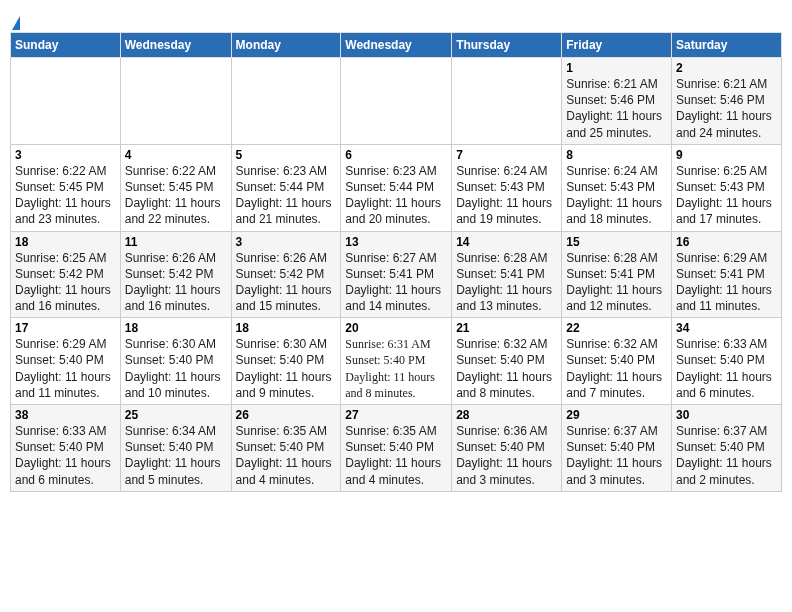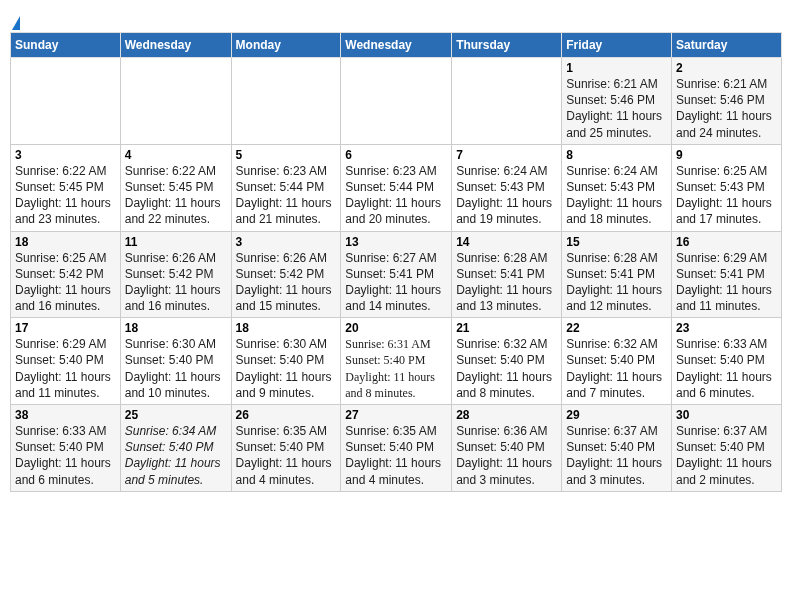--- a/index.html
+++ b/index.html
@@ -195,29 +195,29 @@
 Daylight: 11 hours and 9 minutes.</span></td>
         <td><span class="day-num">20</span><span class="day-info" style="white-space: pre-line; font-family: Liberation Serif, serif;">Sunrise: 6:31 AM
 Sunset: 5:40 PM
 Daylight: 11 hours and 8 minutes.</span></td>
         <td><span class="day-num">21</span><span class="day-info" style="white-space: pre-line;">Sunrise: 6:32 AM
 Sunset: 5:40 PM
 Daylight: 11 hours and 8 minutes.</span></td>
         <td><span class="day-num">22</span><span class="day-info" style="white-space: pre-line;">Sunrise: 6:32 AM
 Sunset: 5:40 PM
 Daylight: 11 hours and 7 minutes.</span></td>
-        <td><span class="day-num">23</span><span class="day-info" style="white-space: pre-line;">Sunrise: 6:33 AM
+        <td><span class="day-num">34</span><span class="day-info" style="white-space: pre-line;">Sunrise: 6:33 AM
 Sunset: 5:40 PM
 Daylight: 11 hours and 6 minutes.</span></td>
       </tr>
       <tr>
         <td><span class="day-num">38</span><span class="day-info" style="white-space: pre-line;">Sunrise: 6:33 AM
 Sunset: 5:40 PM
 Daylight: 11 hours and 6 minutes.</span></td>
-        <td><span class="day-num">25</span><span class="day-info" style="white-space: pre-line; font-style: italic;">Sunrise: 6:34 AM
+        <td><span class="day-num">25</span><span class="day-info" style="white-space: pre-line;">Sunrise: 6:34 AM
 Sunset: 5:40 PM
 Daylight: 11 hours and 5 minutes.</span></td>
         <td><span class="day-num">26</span><span class="day-info" style="white-space: pre-line;">Sunrise: 6:35 AM
 Sunset: 5:40 PM
 Daylight: 11 hours and 4 minutes.</span></td>
         <td><span class="day-num">27</span><span class="day-info" style="white-space: pre-line;">Sunrise: 6:35 AM
 Sunset: 5:40 PM
 Daylight: 11 hours and 4 minutes.</span></td>
         <td><span class="day-num">28</span><span class="day-info" style="white-space: pre-line;">Sunrise: 6:36 AM
 Sunset: 5:40 PM

